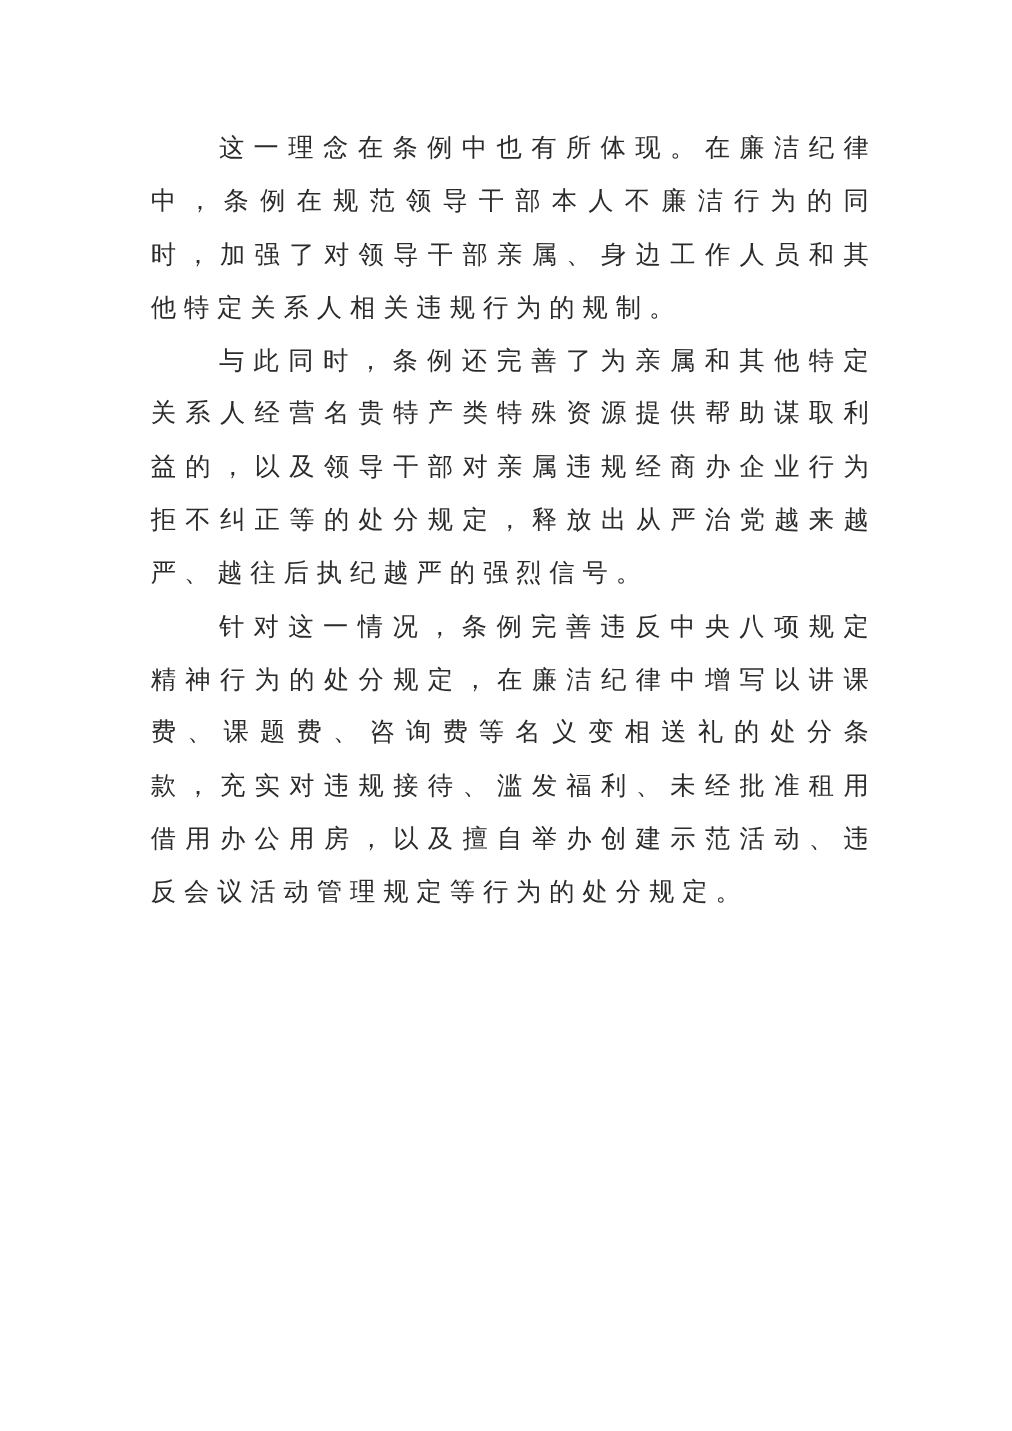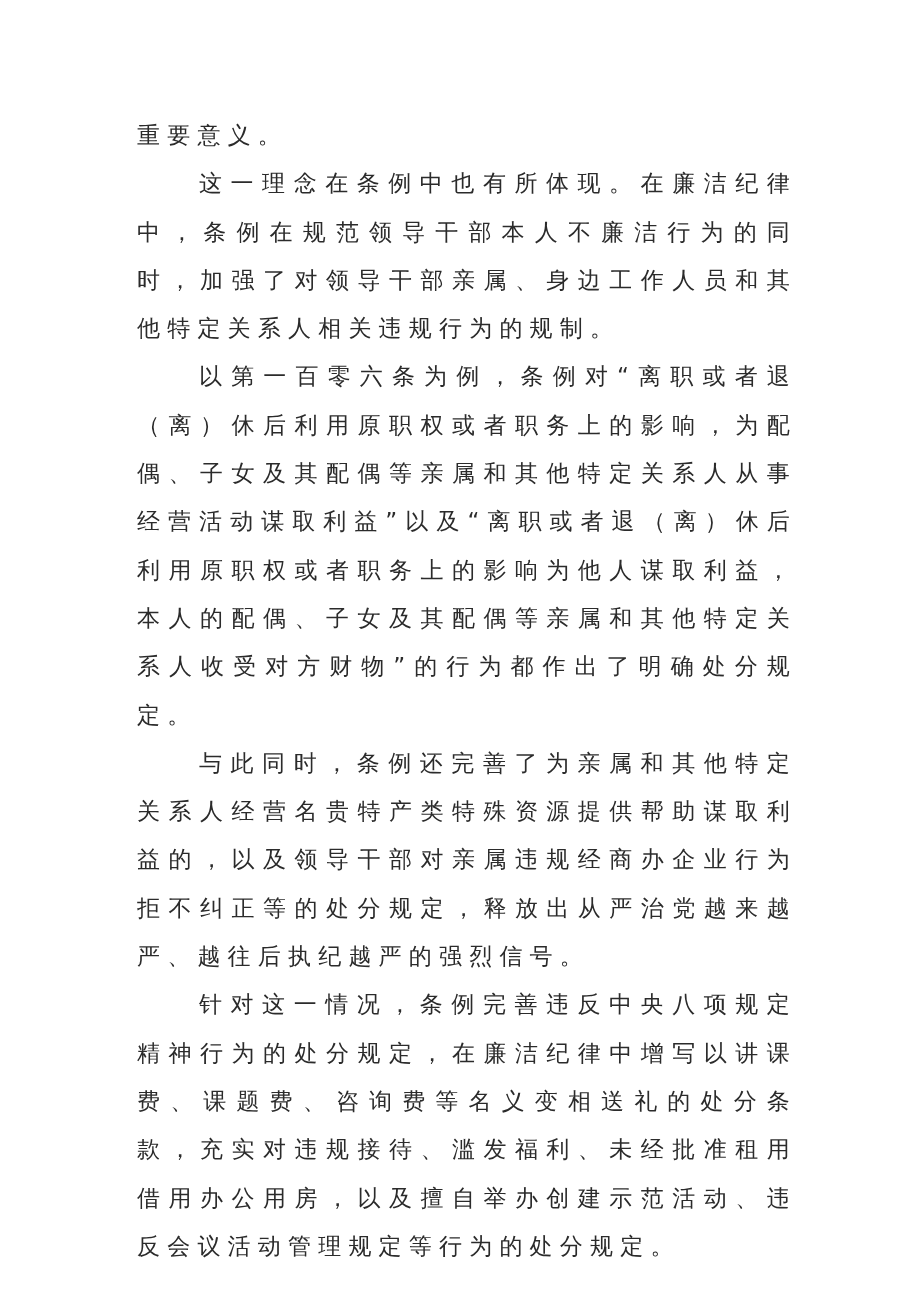--- a/index.html
+++ b/index.html
@@ -32,18 +32,16 @@
       white-space: normal;
     }
     .para.indent {
       text-indent: 62px;
     }
   </style>
 </head>
 <body>
 
 <div class="page">
-  <p class="para">重要意义。</p>
   <p class="para indent">这一理念在条例中也有所体现。在廉洁纪律中，条例在规范领导干部本人不廉洁行为的同时，加强了对领导干部亲属、身边工作人员和其他特定关系人相关违规行为的规制。</p>
-  <p class="para indent">以第一百零六条为例，条例对“离职或者退（离）休后利用原职权或者职务上的影响，为配偶、子女及其配偶等亲属和其他特定关系人从事经营活动谋取利益”以及“离职或者退（离）休后利用原职权或者职务上的影响为他人谋取利益，本人的配偶、子女及其配偶等亲属和其他特定关系人收受对方财物”的行为都作出了明确处分规定。</p>
   <p class="para indent">与此同时，条例还完善了为亲属和其他特定关系人经营名贵特产类特殊资源提供帮助谋取利益的，以及领导干部对亲属违规经商办企业行为拒不纠正等的处分规定，释放出从严治党越来越严、越往后执纪越严的强烈信号。</p>
   <p class="para indent">针对这一情况，条例完善违反中央八项规定精神行为的处分规定，在廉洁纪律中增写以讲课费、课题费、咨询费等名义变相送礼的处分条款，充实对违规接待、滥发福利、未经批准租用借用办公用房，以及擅自举办创建示范活动、违反会议活动管理规定等行为的处分规定。</p>
 </div>
 
 </body></html>

